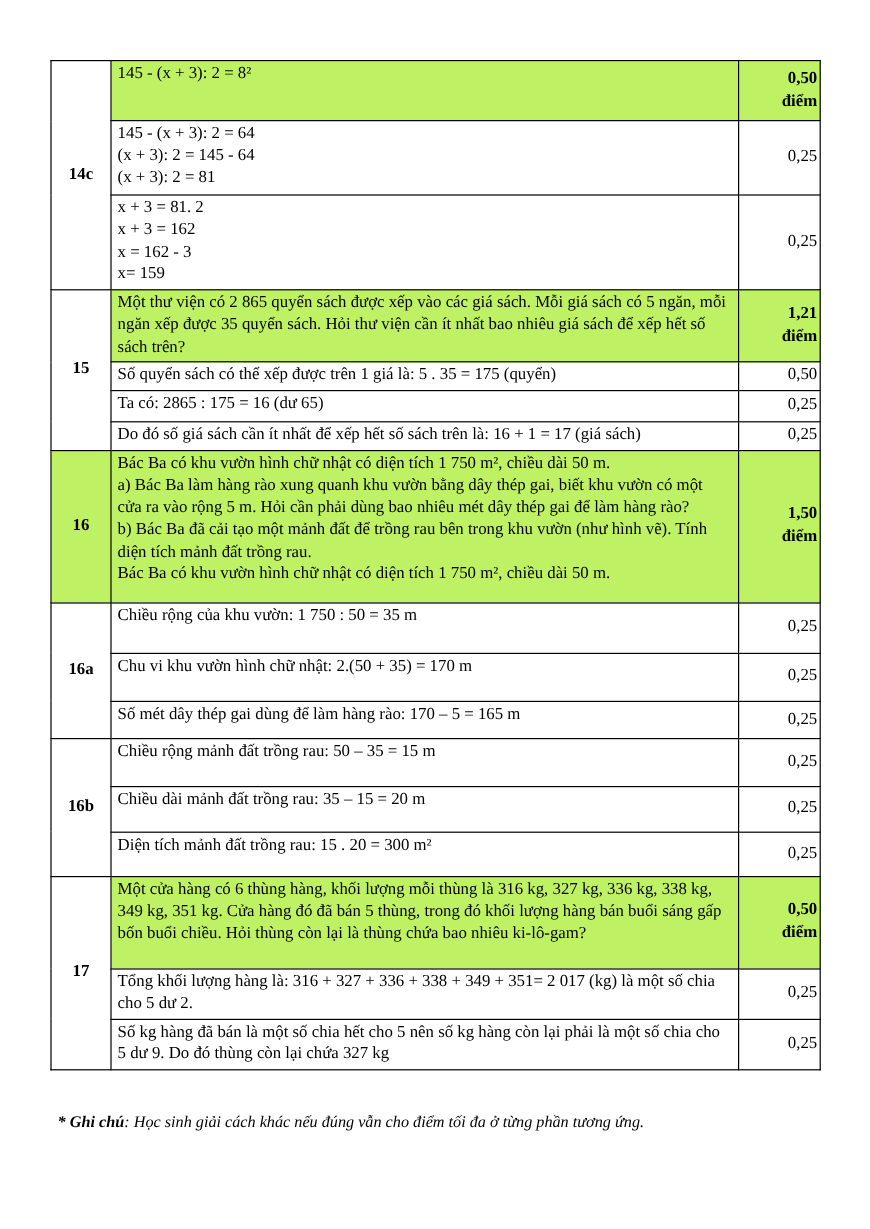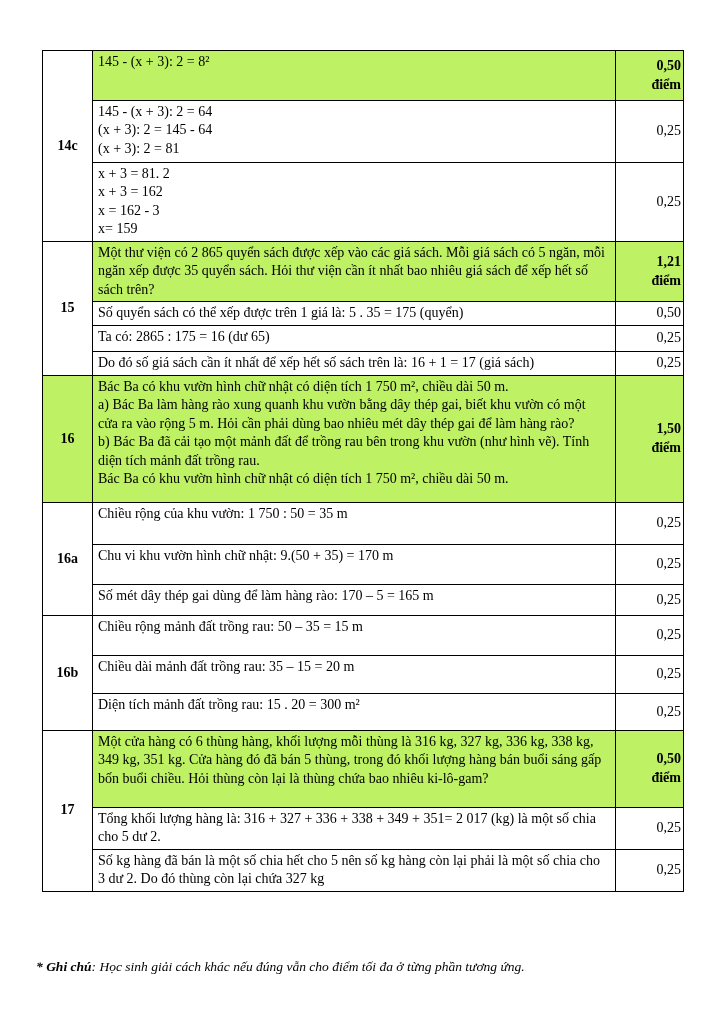--- a/index.html
+++ b/index.html
@@ -48,26 +48,25 @@
     white-space: pre-line;
   }
   .shaded {
     background: #bef264;
   }
   .strong {
     font-weight: bold;
   }
   .footnote {
     position: absolute;
-    left: 36px;
+    left: 48px;
     top: 926px;
     width: 640px;
     font-size: 13.5px;
     line-height: 1.3;
-    margin-top: 32px;
   }
   .footnote .label {
     font-weight: bold;
     font-style: italic;
   }
   .footnote .text {
     font-style: italic;
   }
 </style>
 </head>
@@ -131,21 +130,21 @@
       <td class="points shaded strong">1,50
 điểm</td>
     </tr>
 
     <tr style="height:42px">
       <td class="num" rowspan="3">16a</td>
       <td class="content">Chiều rộng của khu vườn: 1 750 : 50 = 35 m</td>
       <td class="points">0,25</td>
     </tr>
     <tr style="height:40px">
-      <td class="content">Chu vi khu vườn hình chữ nhật: 9.(50 + 35) = 170 m</td>
+      <td class="content">Chu vi khu vườn hình chữ nhật: 2.(50 + 35) = 170 m</td>
       <td class="points">0,25</td>
     </tr>
     <tr style="height:31px">
       <td class="content">Số mét dây thép gai dùng để làm hàng rào: 170 – 5 = 165 m</td>
       <td class="points">0,25</td>
     </tr>
 
     <tr style="height:40px">
       <td class="num" rowspan="3">16b</td>
       <td class="content">Chiều rộng mảnh đất trồng rau: 50 – 35 = 15 m</td>
@@ -164,21 +163,21 @@
       <td class="num" rowspan="3">17</td>
       <td class="content shaded">Một cửa hàng có 6 thùng hàng, khối lượng mỗi thùng là 316 kg, 327 kg, 336 kg, 338 kg, 349 kg, 351 kg. Cửa hàng đó đã bán 5 thùng, trong đó khối lượng hàng bán buổi sáng gấp bốn buổi chiều. Hỏi thùng còn lại là thùng chứa bao nhiêu ki-lô-gam?</td>
       <td class="points shaded strong">0,50
 điểm</td>
     </tr>
     <tr style="height:36px">
       <td class="content">Tổng khối lượng hàng là: 316 + 327 + 336 + 338 + 349 + 351= 2 017 (kg) là một số chia cho 5 dư 2.</td>
       <td class="points">0,25</td>
     </tr>
     <tr style="height:37px">
-      <td class="content">Số kg hàng đã bán là một số chia hết cho 5 nên số kg hàng còn lại phải là một số chia cho 3 dư 2. Do đó thùng còn lại chứa 327 kg</td>
+      <td class="content">Số kg hàng đã bán là một số chia hết cho 5 nên số kg hàng còn lại phải là một số chia cho 5 dư 9. Do đó thùng còn lại chứa 327 kg</td>
       <td class="points">0,25</td>
     </tr>
   </tbody>
     </table>
 
   <div class="footnote">
     <span class="label">* Ghi chú</span><span class="text">: Học sinh giải cách khác nếu đúng vẫn cho điểm tối đa ở từng phần tương ứng.</span>
   </div>
 
 </div>

